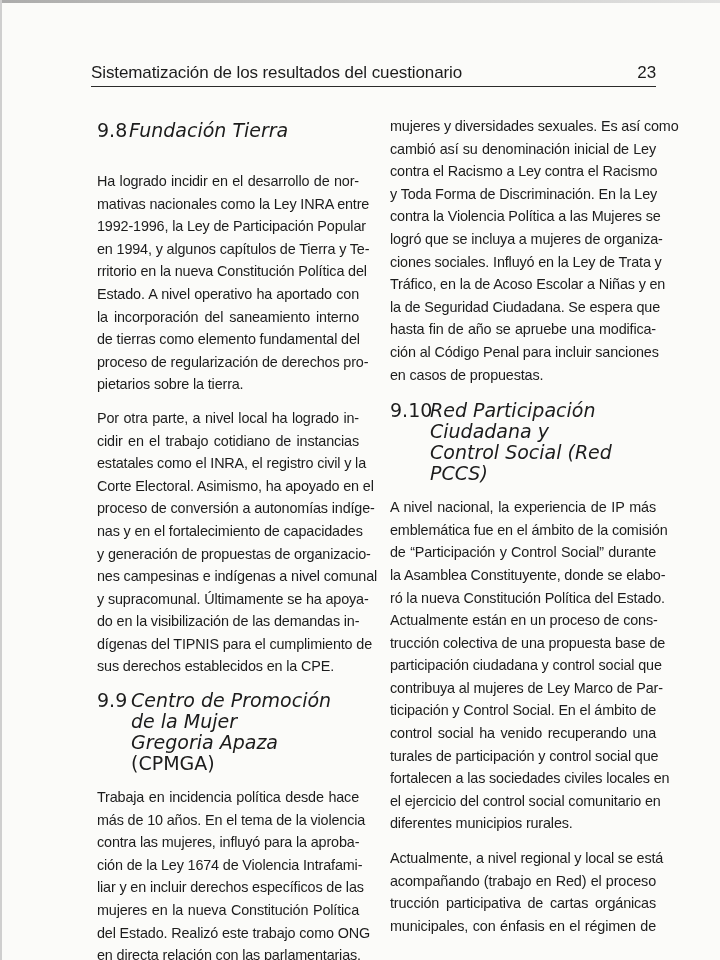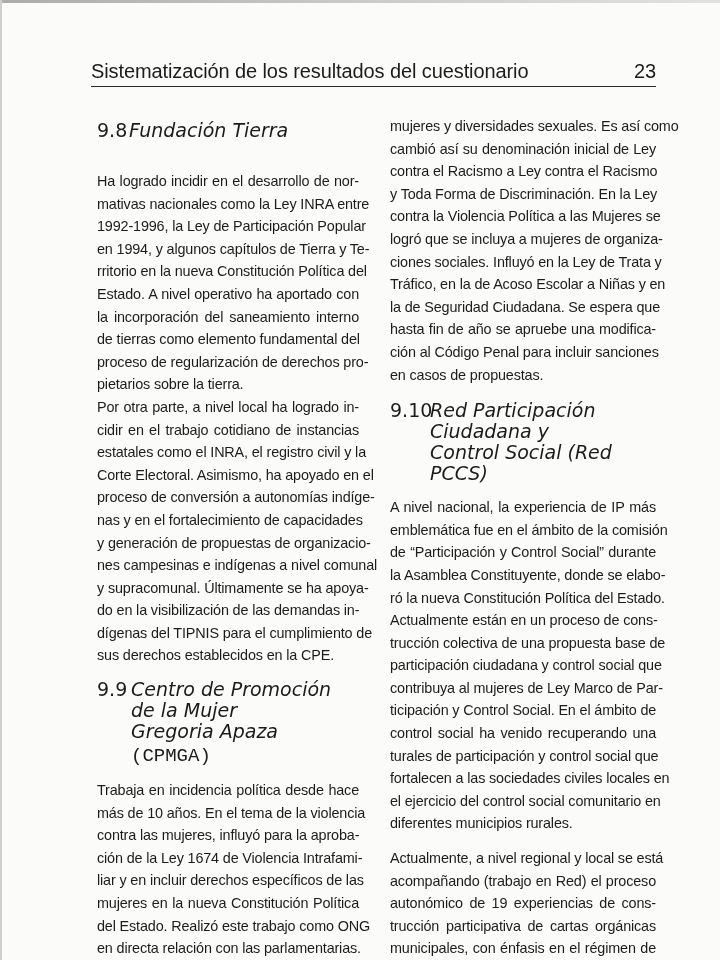--- a/index.html
+++ b/index.html
@@ -16,21 +16,21 @@
       opacity: 0.7;
     }
     .scan-left {
       position: absolute; left: 0; top: 0; bottom: 0; width: 2px;
       background: #cfcfcf;
     }
     .running-header {
       position: absolute; left: 91px; width: 565px; top: 63px; height: 24px;
       border-bottom: 1.5px solid #2a2a2a;
       display: flex; justify-content: space-between; align-items: flex-end;
-      font-size: 20px; padding-bottom: 3px; box-sizing: border-box;
+      font-size: 17px; padding-bottom: 3px; box-sizing: border-box;
       letter-spacing: -0.1px;
     }
     .column {
       position: absolute; top: 118px;
       font-size: 14.4px;
     }
     .col-left { left: 97px; width: 262px; }
     .col-right { left: 390px; width: 266px; top: 115px; }
     .line {
       display: block; height: 22.6px; line-height: 22.6px;
@@ -39,21 +39,21 @@
       letter-spacing: -0.15px;
     }
     .line.last { text-align-last: left; }
     .heading {
       font-family: "DejaVu Sans", sans-serif;
       font-size: 19px;
       line-height: 21px;
     }
     .heading .num { font-style: normal; display: inline-block; }
     .heading .ttl { font-style: italic; }
-    .heading .plain { font-style: normal; font-family: Liberation Mono, monospace; }
+    .heading .plain { font-style: normal; }
     .heading-row { display: flex; }
     .heading-row .num { width: 34px; flex: none; }
     .heading-row .num.wide { width: 40px; }
     .para { margin: 0; }
   </style>
 </head>
 <body>
 
 <div class="scan-top"></div>
 <div class="scan-left"></div>
@@ -74,21 +74,21 @@
       <span class="line">mativas nacionales como la Ley INRA entre</span>
       <span class="line">1992-1996, la Ley de Participación Popular</span>
       <span class="line">en 1994, y algunos capítulos de Tierra y Te-</span>
       <span class="line">rritorio en la nueva Constitución Política del</span>
       <span class="line">Estado. A nivel operativo ha aportado con</span>
       <span class="line">la incorporación del saneamiento interno</span>
       <span class="line">de tierras como elemento fundamental del</span>
       <span class="line">proceso de regularización de derechos pro-</span>
       <span class="line last">pietarios sobre la tierra.</span>
     </div>
-  <div class="para" style="" id="p-9-8-b">
+  <div class="para" style="margin-top:11px;" id="p-9-8-b">
       <span class="line">Por otra parte, a nivel local ha logrado in-</span>
       <span class="line">cidir en el trabajo cotidiano de instancias</span>
       <span class="line">estatales como el INRA, el registro civil y la</span>
       <span class="line">Corte Electoral. Asimismo, ha apoyado en el</span>
       <span class="line">proceso de conversión a autonomías indíge-</span>
       <span class="line">nas y en el fortalecimiento de capacidades</span>
       <span class="line">y generación de propuestas de organizacio-</span>
       <span class="line">nes campesinas e indígenas a nivel comunal</span>
       <span class="line">y supracomunal. Últimamente se ha apoya-</span>
       <span class="line">do en la visibilización de las demandas in-</span>
@@ -162,17 +162,16 @@
       <span class="line">ticipación y Control Social. En el ámbito de</span>
       <span class="line">control social ha venido recuperando una</span>
       <span class="line">turales de participación y control social que</span>
       <span class="line">fortalecen a las sociedades civiles locales en</span>
       <span class="line">el ejercicio del control social comunitario en</span>
       <span class="line last">diferentes municipios rurales.</span>
     </div>
   <div class="para" style="margin-top:12px;" id="p-9-10-b">
       <span class="line">Actualmente, a nivel regional y local se está</span>
       <span class="line">acompañando (trabajo en Red) el proceso</span>
-      <span class="line">autonómico de 19 experiencias de cons-</span>
       <span class="line">trucción participativa de cartas orgánicas</span>
       <span class="line">municipales, con énfasis en el régimen de</span>
     </div>
 </div>
 
 </body></html>

